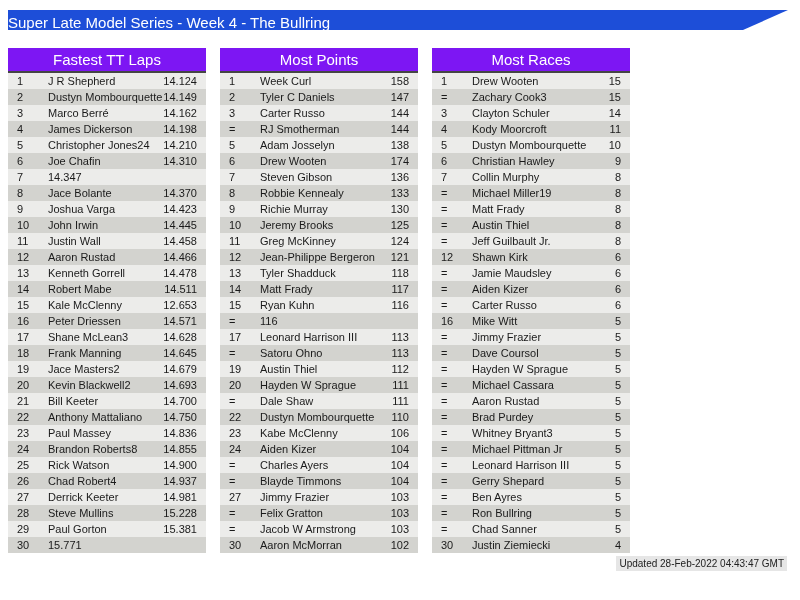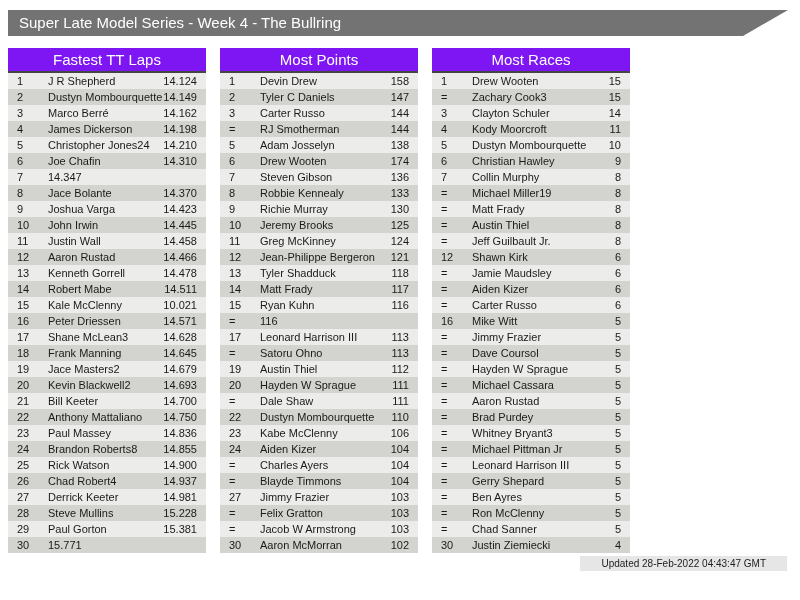--- a/index.html
+++ b/index.html
@@ -7,26 +7,25 @@
     width: 800px; height: 600px;
     background: #ffffff;
     font-family: "Liberation Sans", sans-serif;
     color: #1a1a1a;
     overflow: hidden;
     position: relative;
   }
   .banner {
     position: absolute;
     left: 8px; top: 10px;
-    width: 780px; height: 26px;
-    background: #737373;
+    width: 780px; height: 20px;
+    background: #1d4ed8;
     color: #ffffff;
     font-size: 15px;
     line-height: 26px;
-    padding-left: 11px;
     clip-path: polygon(0 0, 100% 0, calc(100% - 45px) 100%, 0 100%);
     white-space: nowrap;
   }
   .tables {
     position: absolute;
     left: 8px; top: 48px;
     width: 784px;
     display: flex;
     gap: 14px;
   }
@@ -54,21 +53,21 @@
   .rows .row:nth-child(even) { background: #d3d3cf; }
   .cell.rank  { width: 40px; padding-left: 9px; flex: none; }
   .cell.name  { flex: 1 1 auto; overflow: hidden; }
   .cell.value { flex: none; text-align: right; padding-right: 9px; }
   .footer {
     position: absolute;
     right: 13px; top: 556px;
     background: #e6e6e6;
     color: #222222;
     font-size: 10px;
-    padding: 2px 21px;
+    padding: 2px 3px;
     white-space: nowrap;
   }
 </style>
 </head>
 <body>
 
 <div class="banner">
   <span>Super Late Model Series - Week 4 - The Bullring</span>
 </div>
 
@@ -141,21 +140,21 @@
           <span class="cell value">14.478</span>
         </div>
         <div class="row">
           <span class="cell rank">14</span>
           <span class="cell name">Robert Mabe</span>
           <span class="cell value">14.511</span>
         </div>
         <div class="row">
           <span class="cell rank">15</span>
           <span class="cell name">Kale McClenny</span>
-          <span class="cell value">10.021</span>
+          <span class="cell value">12.653</span>
         </div>
         <div class="row">
           <span class="cell rank">16</span>
           <span class="cell name">Peter Driessen</span>
           <span class="cell value">14.571</span>
         </div>
         <div class="row">
           <span class="cell rank">17</span>
           <span class="cell name">Shane McLean3</span>
           <span class="cell value">14.628</span>
@@ -224,21 +223,21 @@
           <span class="cell rank">30</span>
           <span class="cell value">15.771</span>
         </div>
       </div>
   </div>
   <div class="table">
     <div class="table-header">Most Points</div>
     <div class="rows">
         <div class="row">
           <span class="cell rank">1</span>
-          <span class="cell name">Devin Drew</span>
+          <span class="cell name">Week Curl</span>
           <span class="cell value">158</span>
         </div>
         <div class="row">
           <span class="cell rank">2</span>
           <span class="cell name">Tyler C Daniels</span>
           <span class="cell value">147</span>
         </div>
         <div class="row">
           <span class="cell rank">3</span>
           <span class="cell name">Carter Russo</span>
@@ -513,21 +512,21 @@
           <span class="cell name">Gerry Shepard</span>
           <span class="cell value">5</span>
         </div>
         <div class="row">
           <span class="cell rank">=</span>
           <span class="cell name">Ben Ayres</span>
           <span class="cell value">5</span>
         </div>
         <div class="row">
           <span class="cell rank">=</span>
-          <span class="cell name">Ron McClenny</span>
+          <span class="cell name">Ron Bullring</span>
           <span class="cell value">5</span>
         </div>
         <div class="row">
           <span class="cell rank">=</span>
           <span class="cell name">Chad Sanner</span>
           <span class="cell value">5</span>
         </div>
         <div class="row">
           <span class="cell rank">30</span>
           <span class="cell name">Justin Ziemiecki</span>

